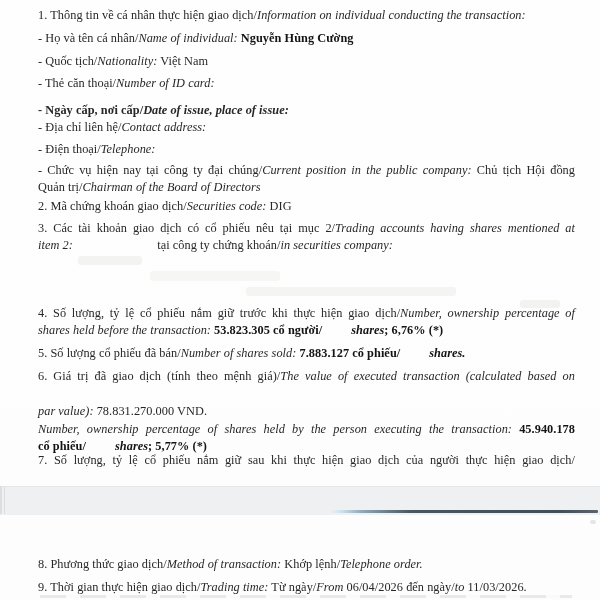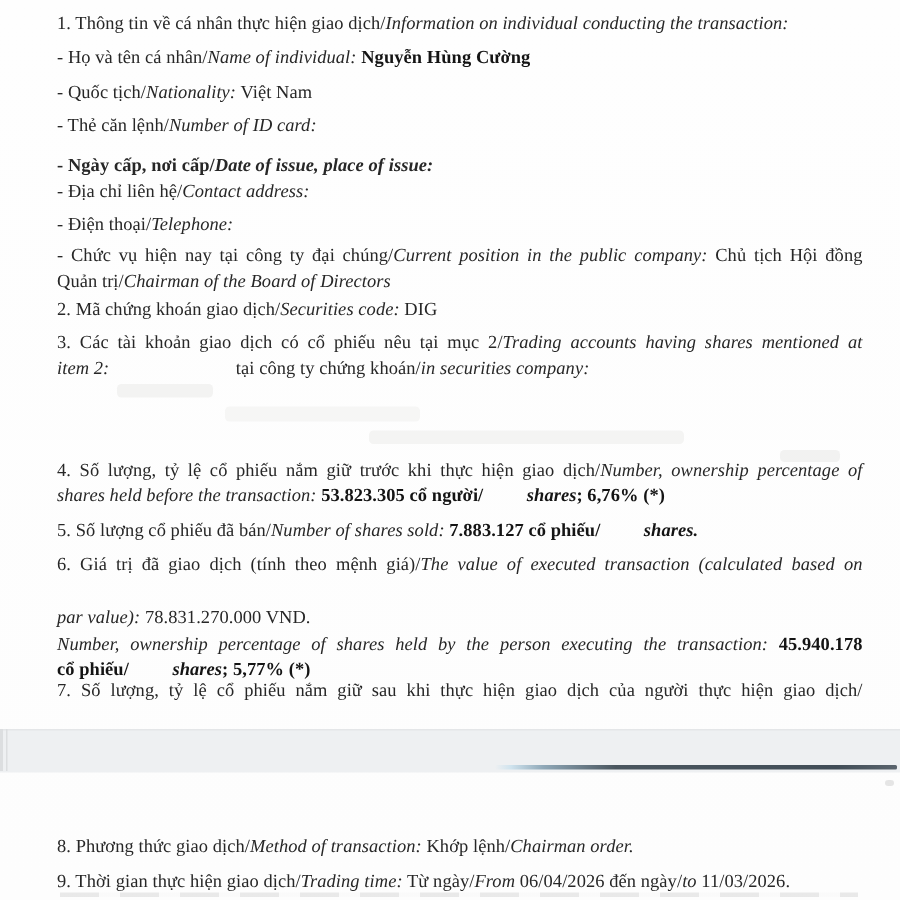--- a/index.html
+++ b/index.html
@@ -56,38 +56,38 @@
 </style>
 </head>
 <body>
 
 <div class="page">
 
   <div>
       <div class="line" style="top: 8px;"><span class="seg-r">1. Thông tin về cá nhân thực hiện giao dịch/</span><span class="seg-i">Information on individual conducting the transaction:</span></div>
       <div class="line" style="top: 31px;"><span class="seg-r">- Họ và tên cá nhân/</span><span class="seg-i">Name of individual: </span><span class="seg-b">Nguyễn Hùng Cường</span></div>
       <div class="line" style="top: 54px; text-align: right;"><span class="seg-r">- Quốc tịch/</span><span class="seg-i">Nationality:</span><span class="seg-r"> Việt Nam</span></div>
-      <div class="line" style="top: 76px;"><span class="seg-r">- Thẻ căn lệnh/</span><span class="seg-i">Number of ID card:</span></div>
+      <div class="line" style="top: 76px;"><span class="seg-r">- Thẻ căn thoại/</span><span class="seg-i">Number of ID card:</span></div>
       <div class="line" style="top: 103px; font-weight: bold;"><span class="seg-r">- Ngày cấp, nơi cấp/</span><span class="seg-i">Date of issue, place of issue:</span></div>
       <div class="line" style="top: 120px;"><span class="seg-r">- Địa chỉ liên hệ/</span><span class="seg-i">Contact address:</span></div>
       <div class="line" style="top: 142px;"><span class="seg-r">- Điện thoại/</span><span class="seg-i">Telephone:</span></div>
       <div class="line justify" style="top: 163px;"><span class="seg-r">- Chức vụ hiện nay tại công ty đại chúng/</span><span class="seg-i">Current position in the public company:</span><span class="seg-r"> Chủ tịch Hội đồng</span></div>
       <div class="line" style="top: 180px;"><span class="seg-r">Quản trị/</span><span class="seg-i">Chairman of the Board of Directors</span></div>
       <div class="line" style="top: 199px;"><span class="seg-r">2. Mã chứng khoán giao dịch/</span><span class="seg-i">Securities code:</span><span class="seg-r"> DIG</span></div>
       <div class="line justify" style="top: 221px;"><span class="seg-r">3. Các tài khoản giao dịch có cổ phiếu nêu tại mục 2/</span><span class="seg-i">Trading accounts having shares mentioned at</span></div>
       <div class="line" style="top: 238px;"><span class="seg-i">item 2:</span><span class="seg-r">&nbsp;&nbsp;&nbsp;&nbsp;&nbsp;&nbsp;&nbsp;&nbsp;&nbsp;&nbsp;&nbsp;&nbsp;&nbsp;&nbsp;&nbsp;&nbsp;&nbsp;&nbsp;&nbsp;&nbsp;&nbsp;&nbsp;&nbsp;&nbsp;&nbsp;&nbsp;&nbsp;tại công ty chứng khoán/</span><span class="seg-i">in securities company:</span></div>
       <div class="line justify" style="top: 306px;"><span class="seg-r">4. Số lượng, tỷ lệ cổ phiếu nắm giữ trước khi thực hiện giao dịch/</span><span class="seg-i">Number, ownership percentage of</span></div>
       <div class="line" style="top: 323px;"><span class="seg-i">shares held before the transaction: </span><span class="seg-b">53.823.305 cổ người/</span><span class="seg-bi">shares</span><span class="seg-b">; 6,76% (*)</span></div>
       <div class="line" style="top: 346px;"><span class="seg-r">5. Số lượng cổ phiếu đã bán/</span><span class="seg-i">Number of shares sold: </span><span class="seg-b">7.883.127 cổ phiếu/</span><span class="seg-bi">shares.</span></div>
       <div class="line justify" style="top: 369px;"><span class="seg-r">6. Giá trị đã giao dịch (tính theo mệnh giá)/</span><span class="seg-i">The value of executed transaction (calculated based on</span></div>
       <div class="line" style="top: 404px;"><span class="seg-i">par value): </span><span class="seg-r">78.831.270.000 VND.</span></div>
       <div class="line justify" style="top: 405px; margin-top: 48px;"><span class="seg-r">7. Số lượng, tỷ lệ cổ phiếu nắm giữ sau khi thực hiện giao dịch của người thực hiện giao dịch/</span></div>
       <div class="line justify" style="top: 422px;"><span class="seg-i">Number, ownership percentage of shares held by the person executing the transaction: </span><span class="seg-b">45.940.178</span></div>
       <div class="line" style="top: 439px;"><span class="seg-b">cổ phiếu/</span><span class="seg-bi">shares</span><span class="seg-b">; 5,77% (*)</span></div>
-      <div class="line" style="top: 557px;"><span class="seg-r">8. Phương thức giao dịch/</span><span class="seg-i">Method of transaction:</span><span class="seg-r"> Khớp lệnh/</span><span class="seg-i">Chairman order.</span></div>
+      <div class="line" style="top: 557px;"><span class="seg-r">8. Phương thức giao dịch/</span><span class="seg-i">Method of transaction:</span><span class="seg-r"> Khớp lệnh/</span><span class="seg-i">Telephone order.</span></div>
       <div class="line" style="top: 580px;"><span class="seg-r">9. Thời gian thực hiện giao dịch/</span><span class="seg-i">Trading time:</span><span class="seg-r"> Từ ngày/</span><span class="seg-i">From</span><span class="seg-r"> 06/04/2026 đến ngày/</span><span class="seg-i">to</span><span class="seg-r"> 11/03/2026.</span></div>
     </div>
 
   <div class="smudge smudge-a"></div>
   <div class="smudge smudge-b"></div>
   <div class="smudge smudge-c"></div>
   <div class="smudge smudge-d"></div>
 
   <div class="seam-band" style="background: rgb(238, 240, 242); border-top-color: rgb(228, 230, 232);"></div>
   <div class="seam-sliver-1" style="background: rgb(220, 222, 224);"></div>

